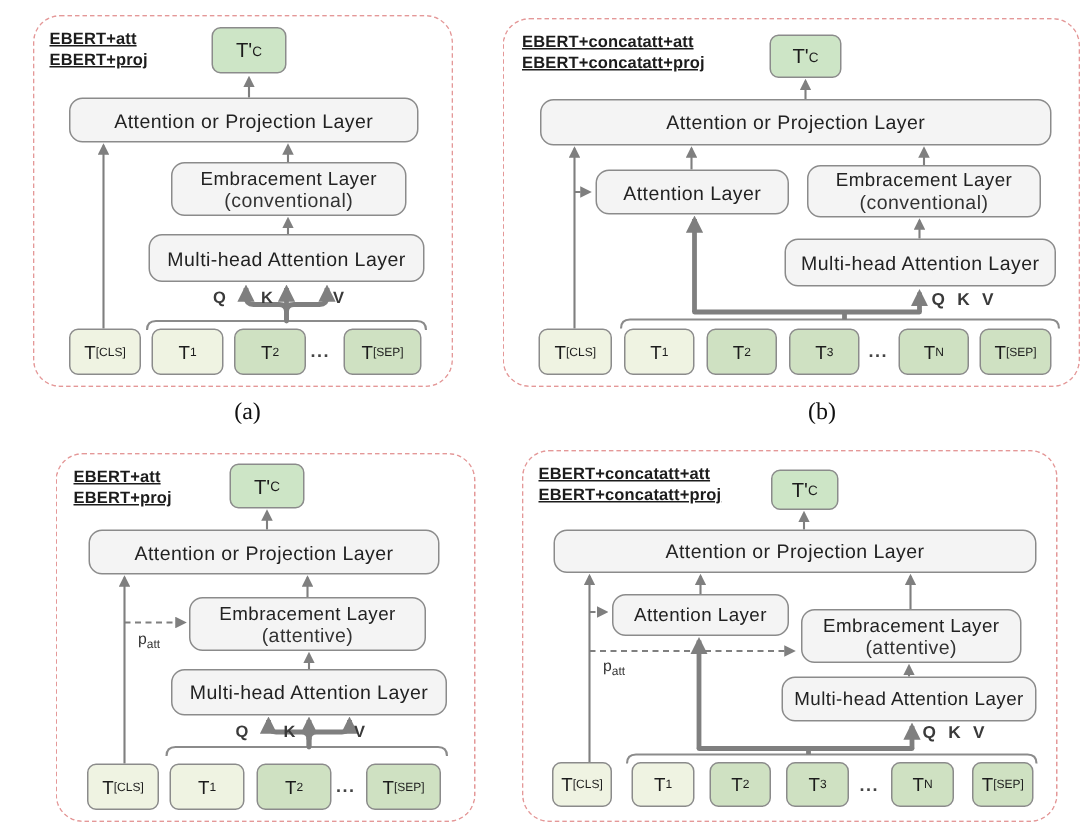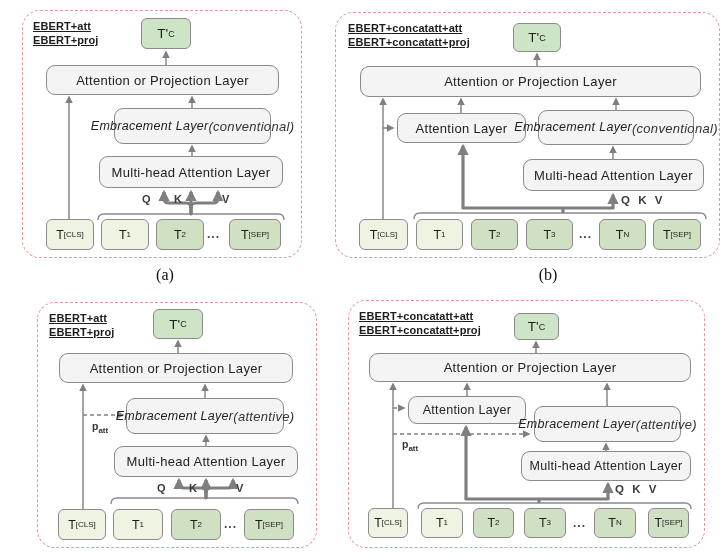--- a/index.html
+++ b/index.html
@@ -8,34 +8,34 @@
 
   .panel { position:absolute; border:1.6px dashed #e49898; border-radius:18px; }
 
   .overlay { position:absolute; left:0; top:0; pointer-events:none; }
 
   .methods { position:absolute; }
   .method { font-size:11px; font-weight:bold; color:#1c1c1c; text-decoration:underline; line-height:14px; letter-spacing:0.1px; white-space:nowrap; }
 
   .box { position:absolute; border:1.3px solid #8b8b8b; display:flex; align-items:center; justify-content:center; text-align:center; }
   .layer { background:#f4f4f4; border-radius:9px; font-size:13px; color:#222; letter-spacing:0.3px; white-space:nowrap; }
-  .layer.stack { flex-direction:row; line-height:13px;font-style:italic; }
+  .layer.stack { flex-direction:column; line-height:13px; }
   .embr-title { font-size:12.5px; color:#222; }
   .embr-mode { font-size:13px; color:#333; margin-top:1px; }
   .green { background:#cde5c6; border-radius:6px; font-size:13.5px; color:#1c1c1c; }
 
   .token { position:absolute; border:1.2px solid #8b8b8b; border-radius:6px; display:flex; align-items:center; justify-content:center; font-size:12.5px; color:#1c1c1c; }
   .token.light { background:#eff3e2; }
   .token.greenish { background:#cfe1c2; }
   sub { font-size:8px; line-height:8px; }
   .green sub { font-size:9px; }
 
   .qkv-letter { position:absolute; font-size:11px; font-weight:bold; color:#3a3a3a; }
   .qkv-combined { position:absolute; font-size:11.5px; font-weight:bold; letter-spacing:2.5px; color:#3a3a3a; }
-  .p-att { position:absolute; font-size:10.5px; font-weight:700; color:#333; }
+  .p-att { position:absolute; font-size:10.5px; font-weight:400; color:#333; }
   .ellipsis { position:absolute; font-size:12px; font-weight:bold; color:#444; letter-spacing:1px; }
 
   .caption { position:absolute; font-family:"Liberation Serif", serif; font-size:16px; color:#111; width:34px; text-align:center; }
 </style>
 </head>
 <body>
 
 <div id="root">
 
   <section class="panel" style="left:22px; top:10px; width:280px; height:248px;">

